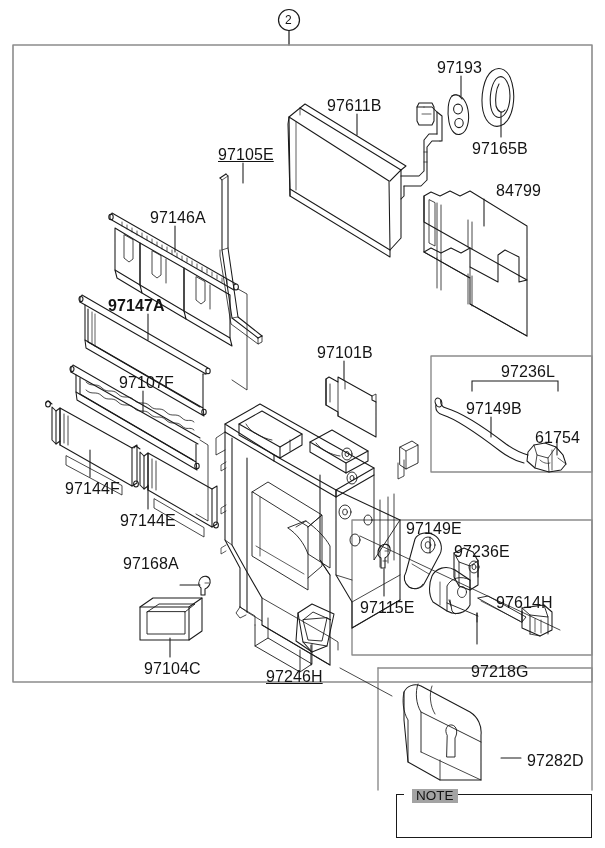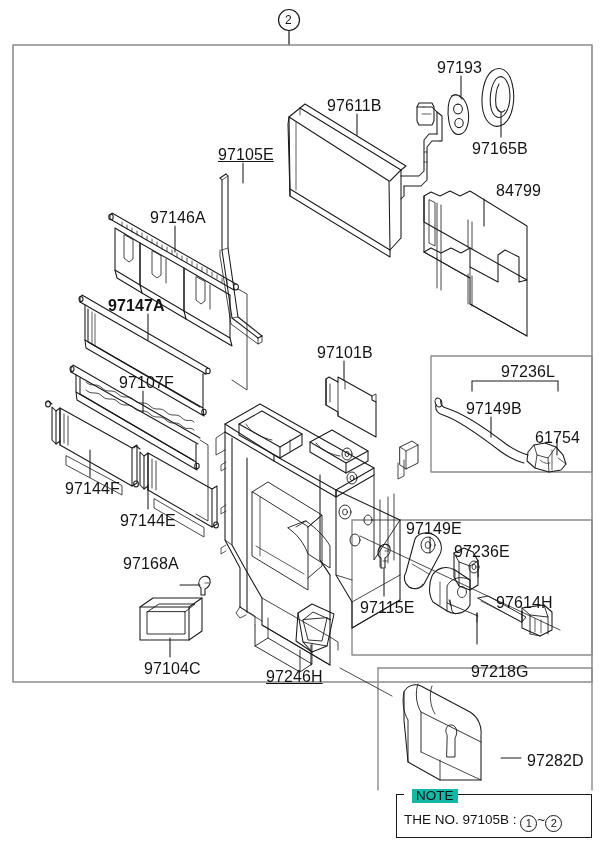--- a/index.html
+++ b/index.html
@@ -19,21 +19,21 @@
     white-space:nowrap;
     line-height:1;
   }
   .note-box{
     position:absolute;
     box-sizing:border-box;
     border:1.4px solid #1a1a1a;
   }
   .note-title{
     position:absolute;
-    background:#14b8a6;
+    background:#a3a3a3;
     font-size:13.5px;
     padding:0 4px;
     line-height:1;
     color:#141414;
     white-space:nowrap;
   }
   .note-text{
     position:absolute;
     font-size:13.5px;
     white-space:nowrap;
@@ -509,19 +509,16 @@
       <div class="lbl" style="left: 144px; top: 661px;">97104C</div>
       <div class="lbl" style="left: 266px; top: 669px; text-decoration: underline;">97246H</div>
       <div class="lbl" style="left: 527px; top: 753px;">97282D</div>
     </div>
 
   <div class="note-box" style="left:396px;top:794px;width:196px;height:44px;">
   </div>
   <div class="note-title" style="left:412px;top:789px;">NOTE</div>
 
   <div style="position:absolute;left:404px;top:792px;width:8px;height:5px;background:#ffffff;"></div>
-  <div class="note-text" style="left:404px;top:813px;">
-    <span>THE NO. 97105B : </span><span class="circnum">1</span><span>~</span><span class="circnum">2</span>
-  </div>
 
   <div class="lbl" style="left:285px;top:14px;font-size:12px;">2</div>
 
 </div>
 
 </body></html>

